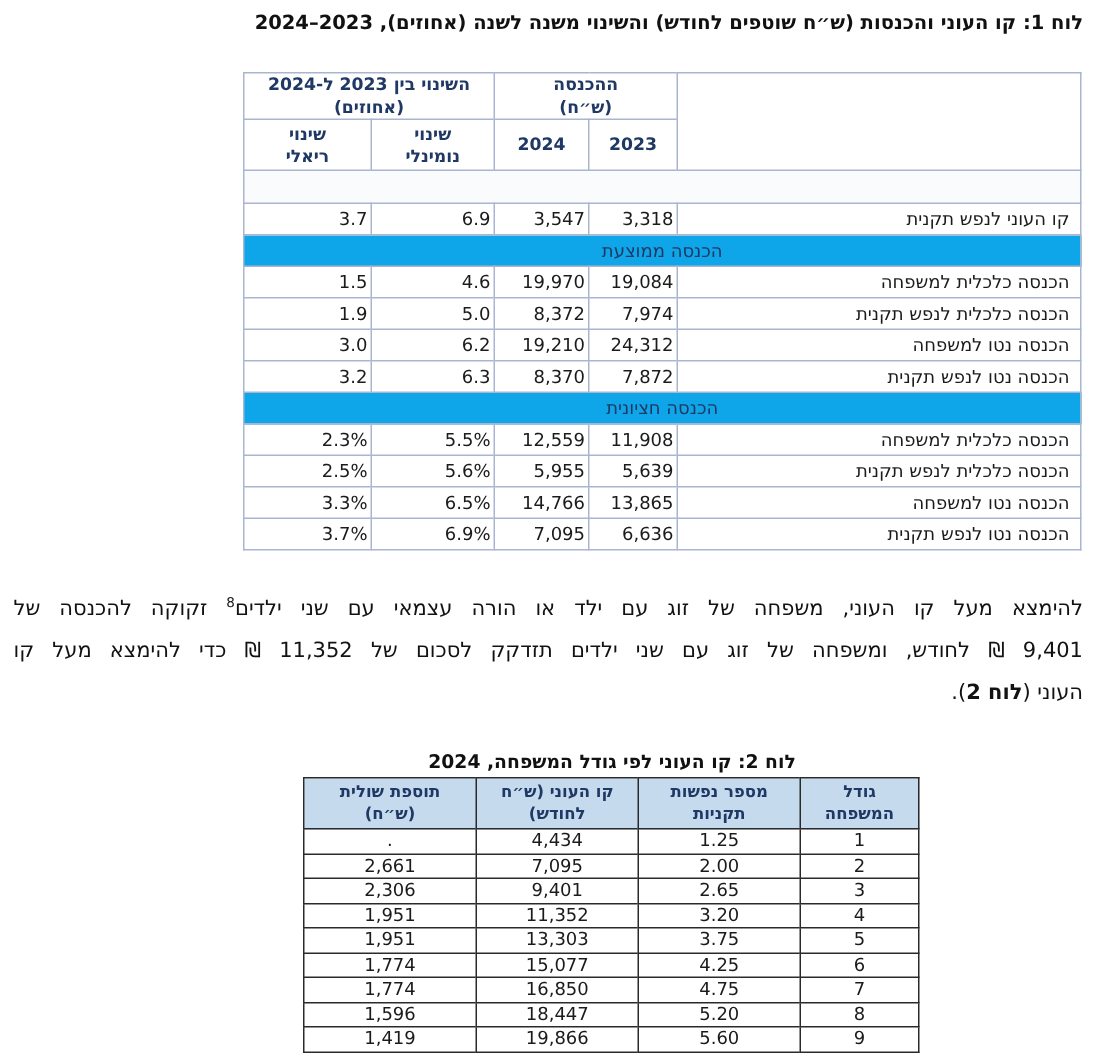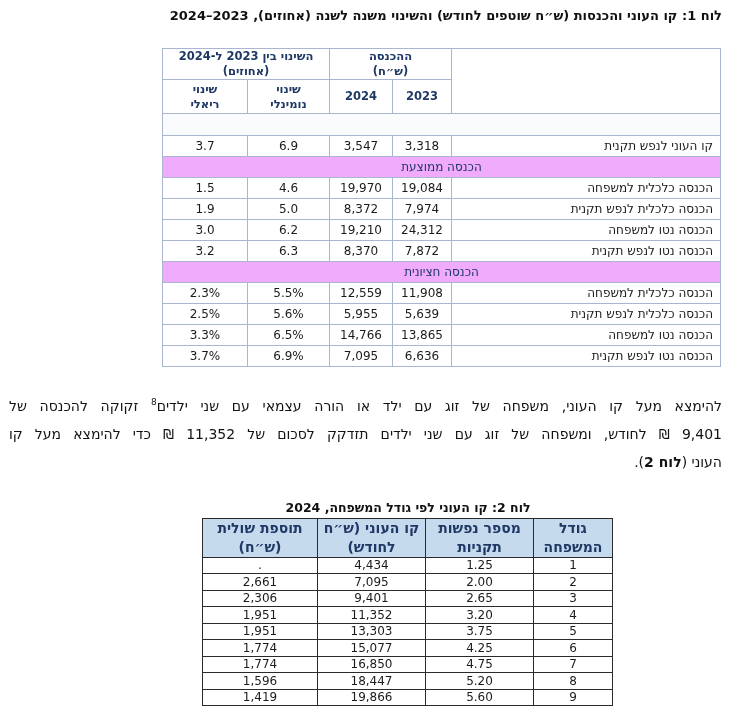--- a/index.html
+++ b/index.html
@@ -22,24 +22,24 @@
     width:558px; border-collapse:collapse; table-layout:fixed;
   }
   table.t1 th, table.t1 td { border:1px solid #aab6cf; padding:0 2px;margin-left:31px; }
   table.t1 th {
     color:#1F3864; font-weight:bold; font-size:11.5px; line-height:1.3;
     text-align:center; vertical-align:middle; white-space:pre-line;
   }
   table.t1 tr.h1 th { height:30px; }
   table.t1 tr.h2 th { height:33px; }
   table.t1 td.blank { height:21px; background:#fafbfd; }
-  table.t1 td.num { text-align:center; font-size:12px; height:20px; color:#1b1b1b; }
+  table.t1 td.num { font-size:12px; height:20px; color:#1b1b1b; }
   table.t1 td.lbl { text-align:right; padding-right:7px; font-size:12px; height:20px; color:#1b1b1b; }
   table.t1 td.section {
-    text-align:center; color:#1F3864; font-size:12px; height:20px; background:#f0abfc;
+    text-align:center; color:#1F3864; font-size:12px; height:20px; background:#0ea5e9;
   }
 
   
   .para {
     position:absolute; top:392px; right:11px; left:9px;
     font-size:14px; color:#121212;
   }
   .pline { line-height:28px; white-space:nowrap; }
   .pjust { text-align:justify; text-align-last:justify; white-space:normal; }
   .pline sup { font-size:9px; line-height:0; }
@@ -52,21 +52,21 @@
     white-space:nowrap;
   }
 
   
   table.t2 {
     position:absolute; top:518px; right:120px;
     width:410px; border-collapse:collapse; table-layout:fixed;
   }
   table.t2 th, table.t2 td { border:1.5px solid #2a2a2a; padding:0 2px; }
   table.t2 th {
-    background:#c6daee; color:#1F3864; font-weight:bold; font-size:14px;
+    background:#c6daee; color:#1F3864; font-weight:bold; font-size:11px;
     line-height:1.35; height:33px; text-align:center; vertical-align:middle;
     white-space:pre-line;
   }
   table.t2 td { text-align:center; font-size:12px; height:15.5px; line-height:15px; color:#1b1b1b; }
 </style>
 </head>
 <body>
 
 <div class="page">
 

